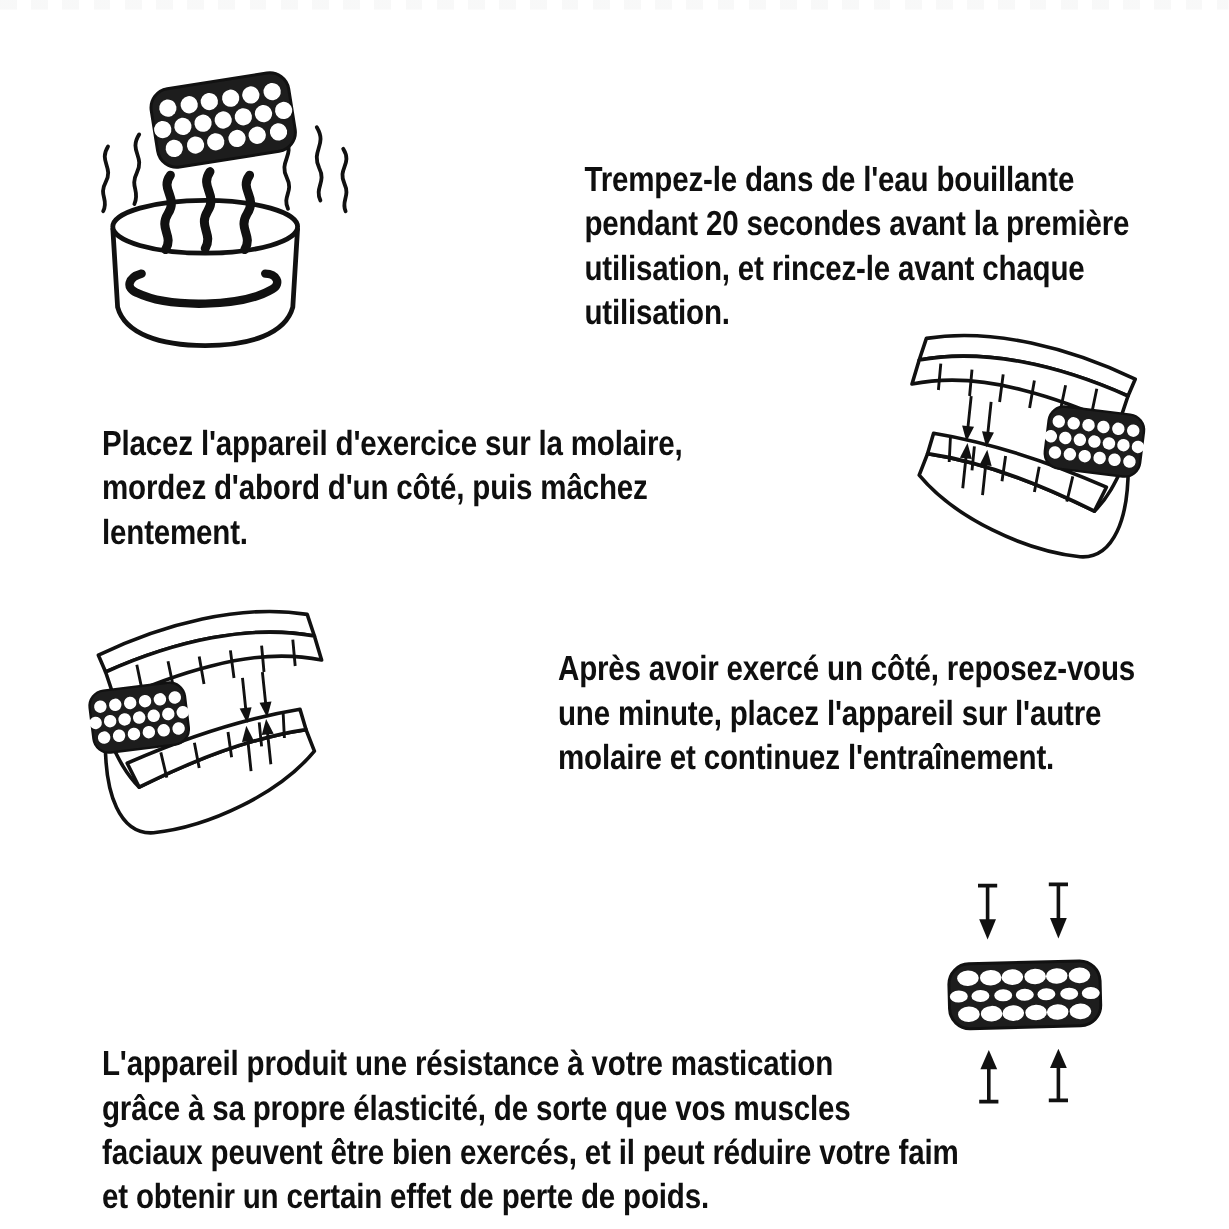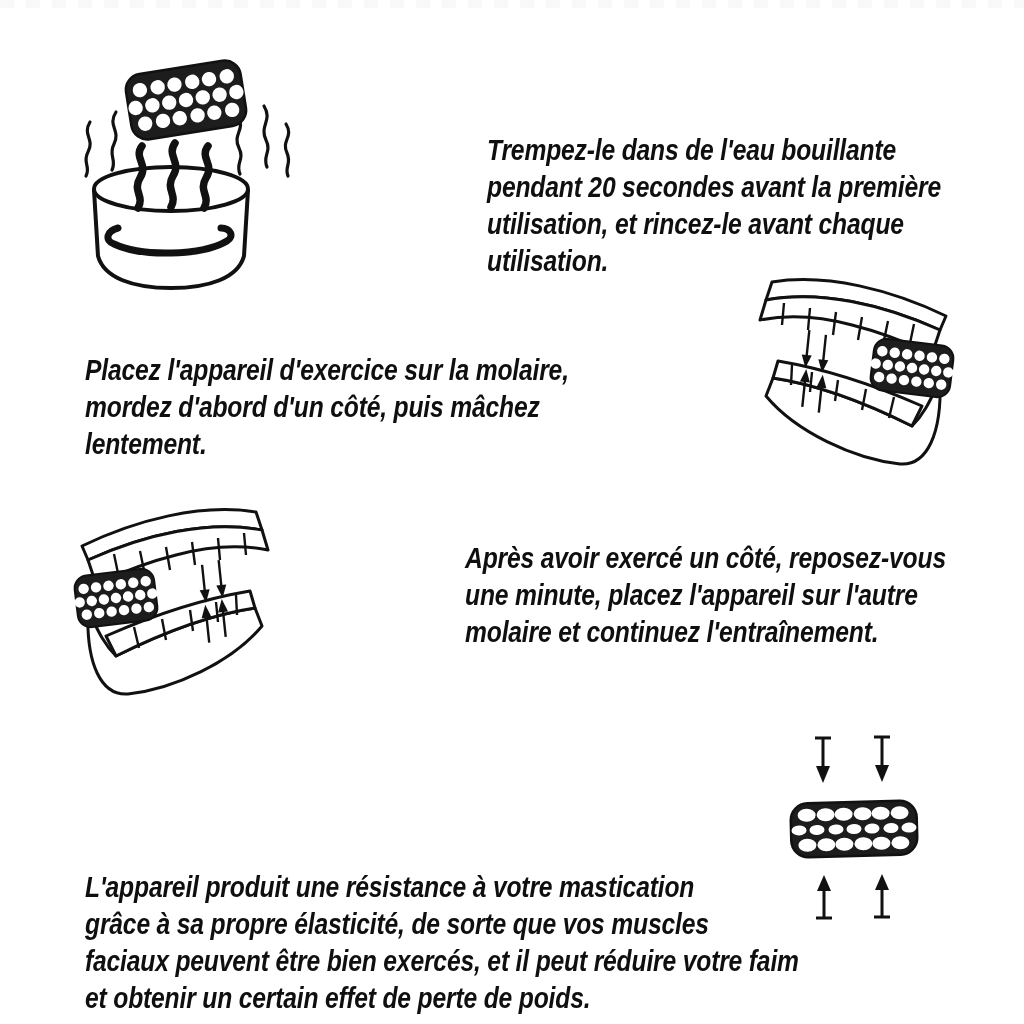--- a/index.html
+++ b/index.html
@@ -1,17 +1,17 @@
 <!DOCTYPE html>
 <html><head>
 <meta charset="utf-8">
 <style>
   html,body{margin:0;padding:0;background:#ffffff;}
   .page{position:relative;width:1024px;height:1024px;background:#ffffff;overflow:hidden;
-        font-family:"Liberation Sans",sans-serif;font-style:italic;}
+        font-family:"Liberation Sans",sans-serif;}
   .top-artifact{position:absolute;left:0;top:0;width:1024px;height:8px;opacity:.07;
     background:repeating-linear-gradient(90deg,#9aa0a0 0 14px,#ffffff 14px 26px);}
   .illo{position:absolute;}
   .step-text{position:absolute;color:#0f0f0f;font-weight:bold;font-size:29px;line-height:37px;
     letter-spacing:-0.2px;transform:scaleX(0.85);transform-origin:left top;white-space:nowrap;}
   svg{display:block;}
   .ink{stroke:#111111;fill:none;}
 </style>
 </head>
 <body>

